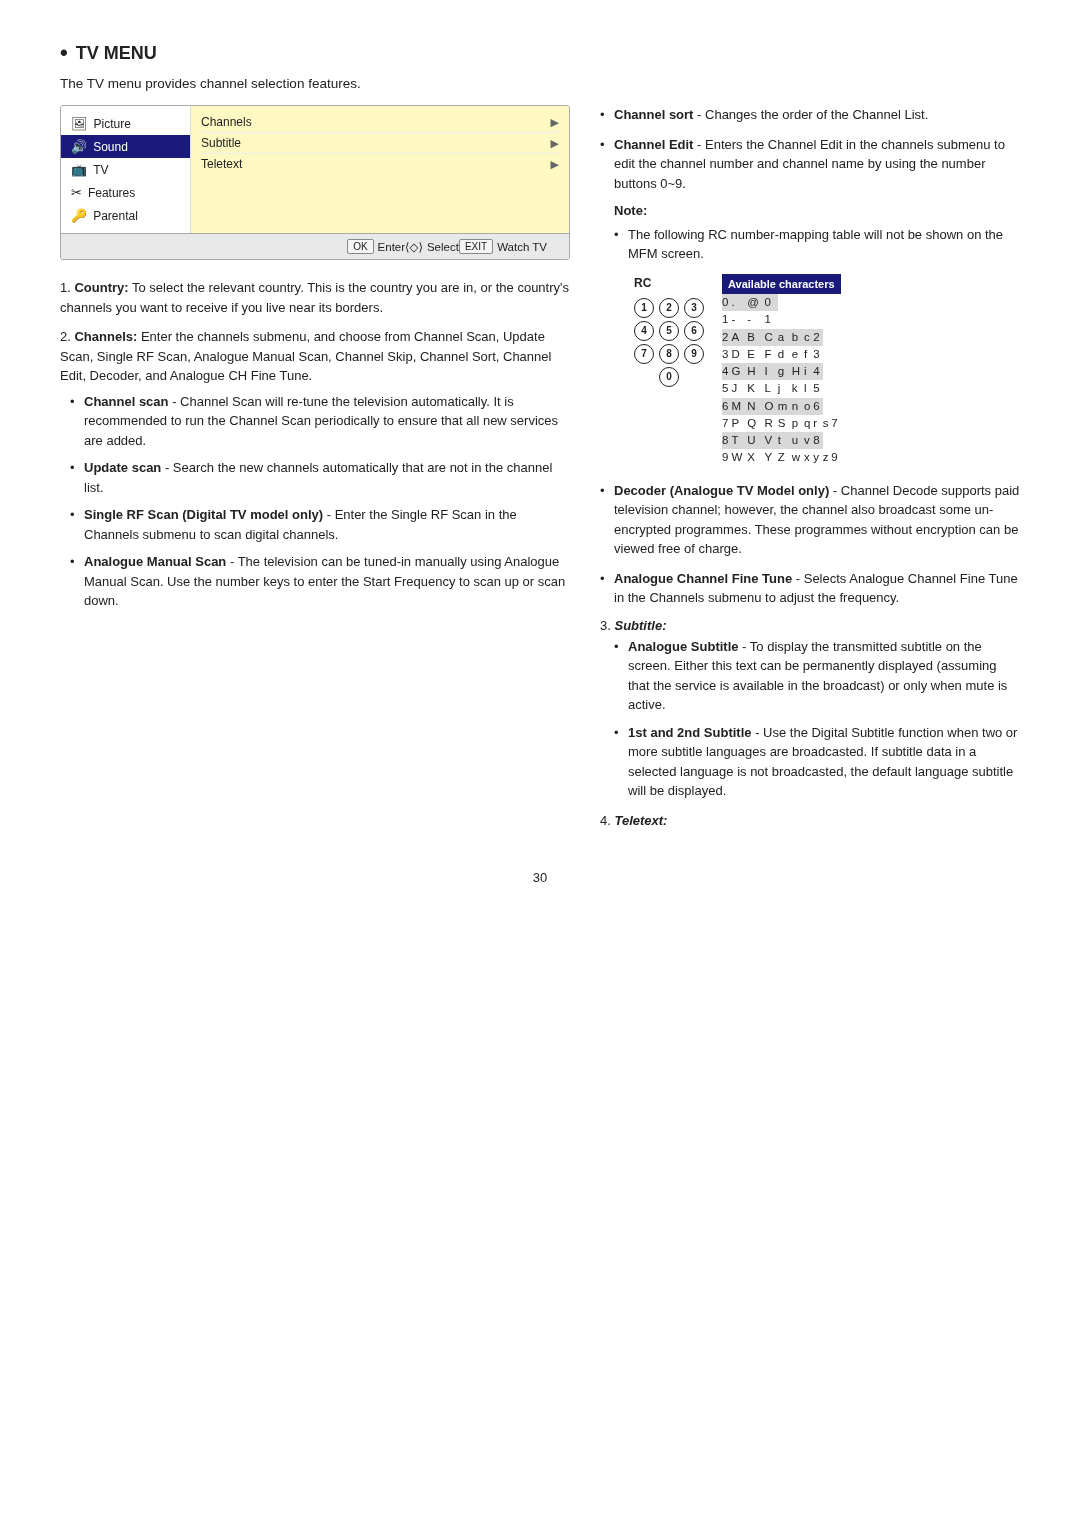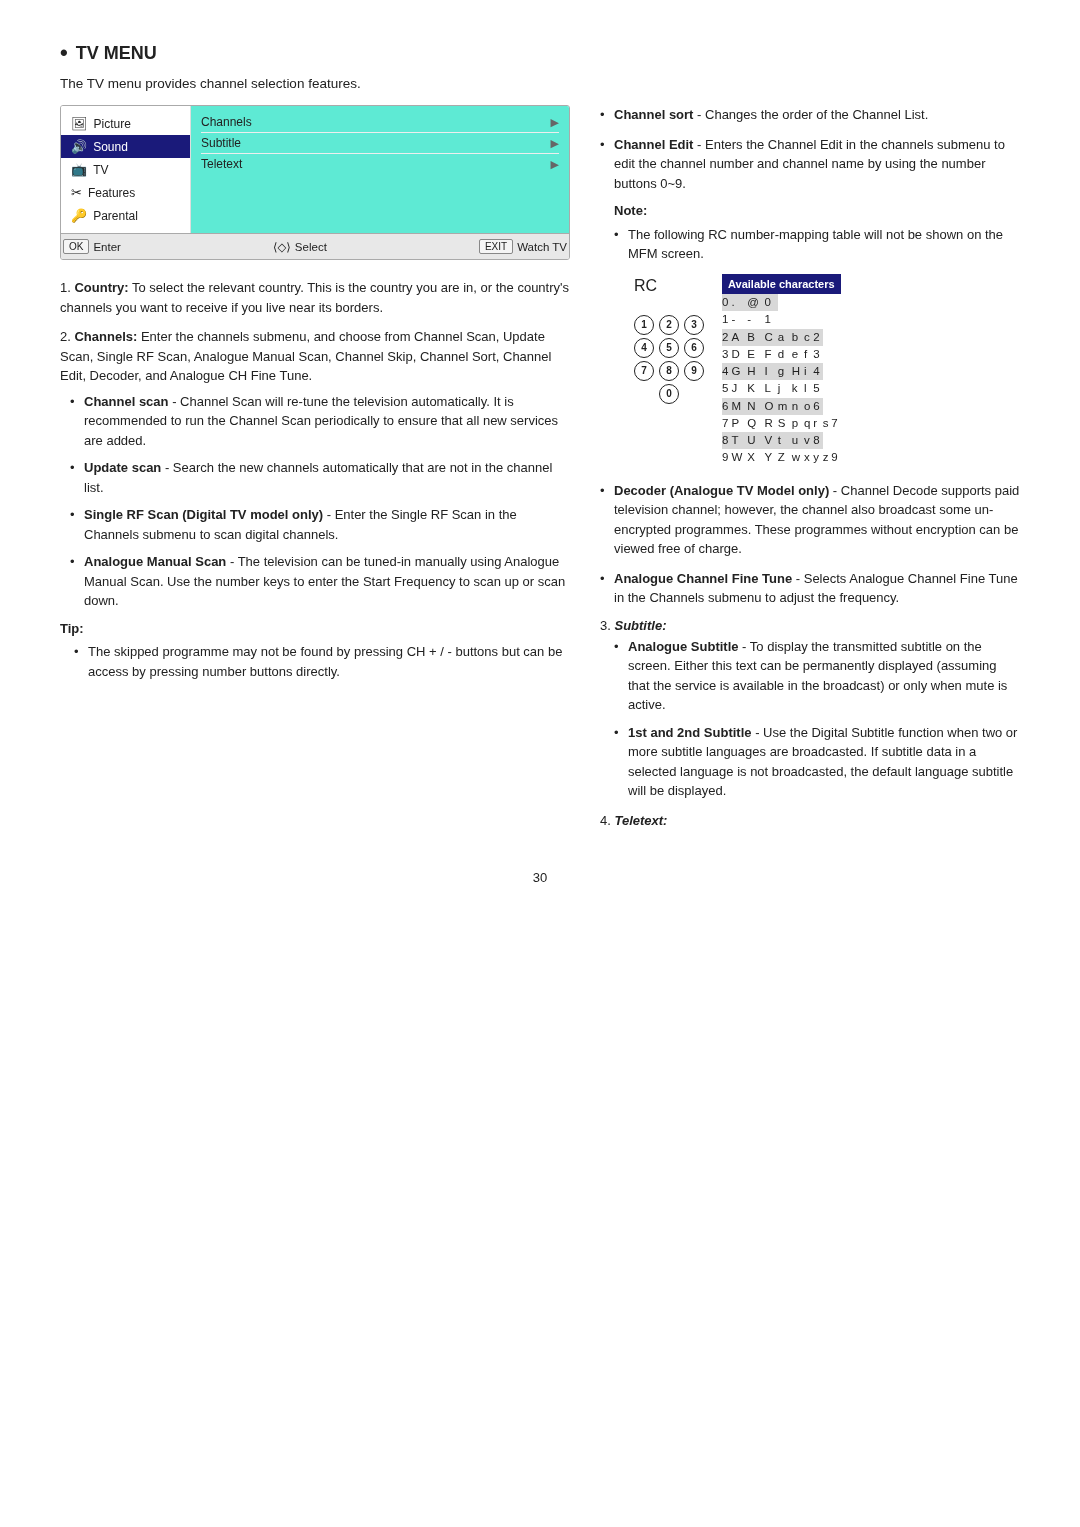--- a/index.html
+++ b/index.html
@@ -66,43 +66,43 @@
     .menu-left-panel .menu-item.active {
       background: #1a1a7a;
       color: #fff;
     }
     .menu-left-panel .menu-item .icon {
       font-size: 13px;
     }
     .menu-right-panel {
       flex: 1;
       padding: 6px 10px;
-      background: #5eead4;
+      background: #fef9c3;
     }
     .menu-right-panel .sub-item {
       display: flex;
       align-items: center;
       justify-content: space-between;
       padding: 3px 0;
       font-size: 12px;
       border-bottom: 1px solid #eee;
     }
     .menu-right-panel .sub-item:last-child {
       border-bottom: none;
     }
     .arrow-right {
       font-size: 11px;
       color: #666;
     }
     .menu-footer {
       background: #e8e8e8;
       border-top: 1px solid #aaa;
       display: flex;
-      justify-content: space-between;
-      padding: 5px 2px;
+      justify-content: flex-end;
+      padding: 5px 22px;
       font-size: 11.5px;
     }
     .menu-footer .btn-label {
       display: flex;
       align-items: center;
       gap: 4px;
     }
     .btn-box {
       border: 1px solid #888;
       border-radius: 2px;
@@ -316,44 +316,40 @@
         </li>
         <li>
           <span>2. </span><b>Channels:</b><span> Enter the channels submenu, and choose from Channel Scan, Update Scan, Single RF Scan, Analogue Manual Scan, Channel Skip, Channel Sort, Channel Edit, Decoder, and Analogue CH Fine Tune.</span>
           <ul class="sub-bullet-list">
             <li><b>Channel scan</b><span> - Channel Scan will re-tune the television automatically. It is recommended to run the Channel Scan periodically to ensure that all new services are added.</span></li>
             <li><b>Update scan</b><span> - Search the new channels automatically that are not in the channel list.</span></li>
             <li><b>Single RF Scan (Digital TV model only)</b><span> - Enter the Single RF Scan in the Channels submenu to scan digital channels.</span></li>
             <li><b>Analogue Manual Scan</b><span> - The television can be tuned-in manually using Analogue Manual Scan. Use the number keys to enter the Start Frequency to scan up or scan down.</span></li>
           </ul>
           <div class="tip-box">
-            <div class="tip-title">Tip:</div>
-            <ul class="tip-content">
-              <li>The skipped programme may not be found by pressing CH + / - buttons but can be access by pressing number buttons directly.</li>
-            </ul>
           </div>
         </li>
       </ol>
     </div>
 
     <div class="right-col">
       <ul class="right-bullet-list">
         <li><b>Channel sort</b><span> - Changes the order of the Channel List.</span></li>
         <li>
           <b>Channel Edit</b><span> - Enters the Channel Edit in the channels submenu to edit the channel number and channel name by using the number buttons 0~9.</span>
           <div style="margin-top:8px;">
             <div class="note-label">Note:</div>
             <div class="note-content">The following RC number-mapping table will not be shown on the MFM screen.</div>
           </div>
           
           <div class="rc-table-section">
             <div style="display:flex; gap:16px; align-items:flex-start; margin-top:10px;">
 
               <div>
-                <div style="font-weight:normal; font-size:16px; margin-bottom:17px;">RC</div>
+                <div style="font-weight:bold; font-size:12px; margin-bottom:6px;">RC</div>
                 <div style="display:grid; grid-template-columns: repeat(3, 22px); gap:3px;">
                   <div class="circle-btn">1</div>
                   <div class="circle-btn">2</div>
                   <div class="circle-btn">3</div>
                   <div class="circle-btn">4</div>
                   <div class="circle-btn">5</div>
                   <div class="circle-btn">6</div>
                   <div class="circle-btn">7</div>
                   <div class="circle-btn">8</div>
                   <div class="circle-btn">9</div>

